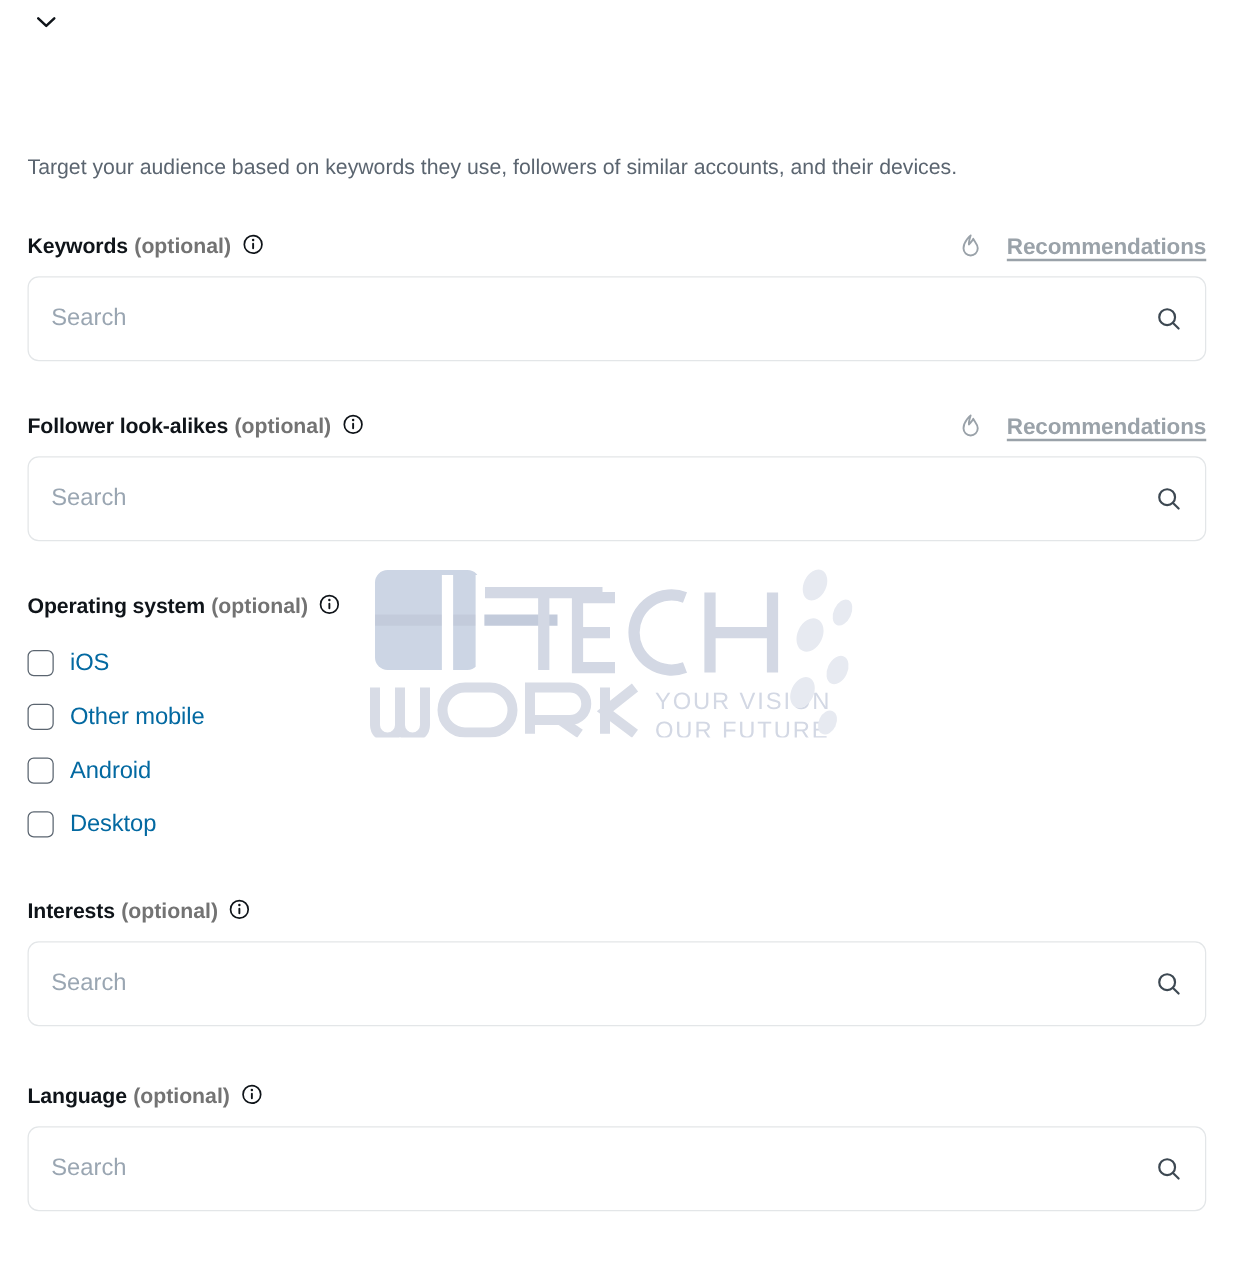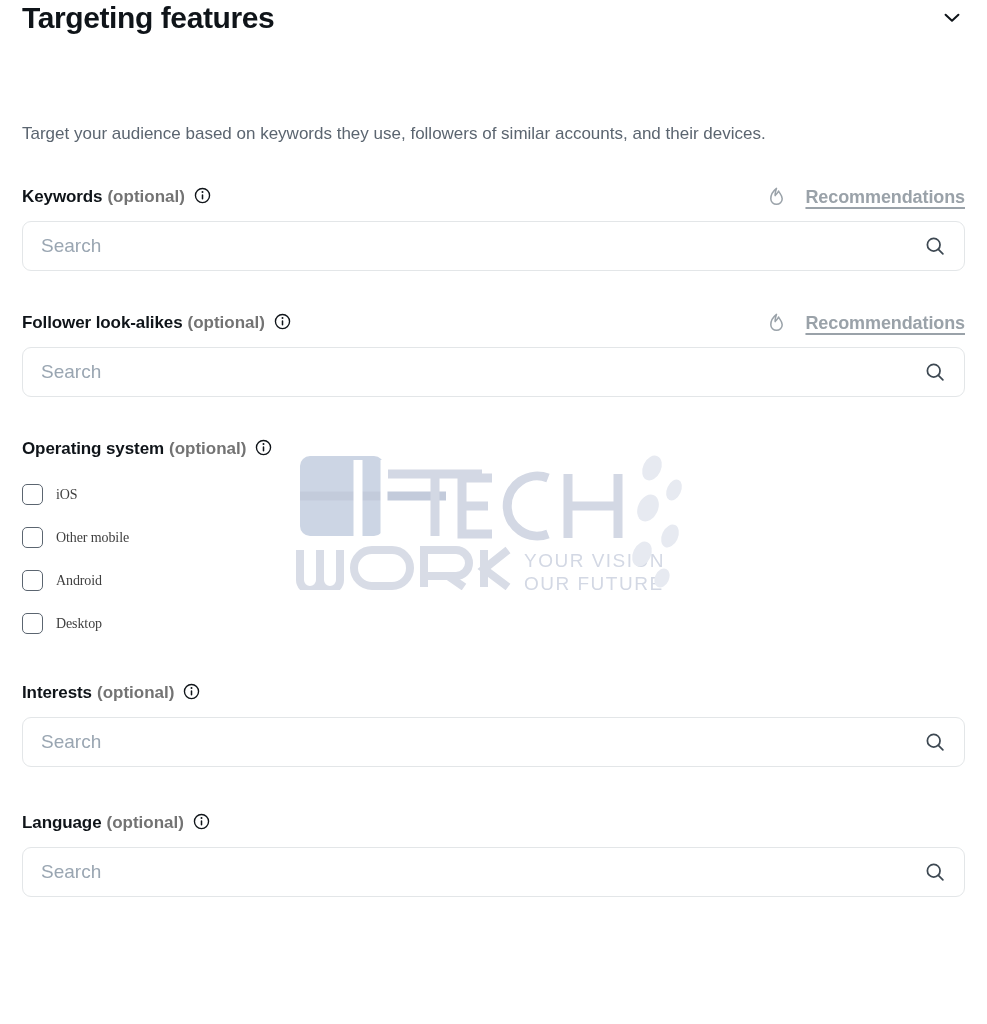--- a/index.html
+++ b/index.html
@@ -133,21 +133,21 @@
     color: #9aa2a9;
     text-decoration: underline;
     text-underline-offset: 4px;
     text-decoration-thickness: 2px;
     letter-spacing: -0.1px;
   }
 
   
   .search-box {
     position: relative;
-    height: 50px;
+    height: 68px;
     border: 1px solid #e3e6e8;
     border-radius: 9px;
     background: #ffffff;
     box-sizing: border-box;
     display: flex;
     align-items: center;
   }
   .search-input {
     flex: 1 1 auto;
     border: none;
@@ -182,25 +182,24 @@
   .cbox {
     width: 21px;
     height: 21px;
     border: 1.6px solid #5b6570;
     border-radius: 5px;
     box-sizing: border-box;
     flex: none;
     background: #fff;
   }
   .cbox-label {
-    font-size: 14px;
-    color: #404040;
+    font-size: 19px;
+    color: #0369a1;
     margin-left: 13px;
     letter-spacing: -0.1px;
-    font-family: Liberation Serif, serif;
   }
 </style>
 </head>
 <body>
 
 <div class="watermark">
   <svg class="wm-svg" width="400" height="140" viewBox="0 0 400 140" xmlns="http://www.w3.org/2000/svg">
     <g fill="none" stroke="#c9cfdd" stroke-width="7">
 
       <rect x="4" y="6" width="84" height="80" rx="10" fill="#ccd5e4" stroke="none"></rect>
@@ -229,21 +228,20 @@
       <ellipse cx="374" cy="86" rx="8" ry="12" transform="rotate(25 374 86)"></ellipse>
       <ellipse cx="346" cy="104" rx="9" ry="13" transform="rotate(25 346 104)"></ellipse>
       <ellipse cx="366" cy="128" rx="7" ry="10" transform="rotate(25 366 128)"></ellipse>
     </g>
   </svg>
 </div>
 
 <div class="page">
 
   <div class="header">
-    <h1 class="title">Targeting features</h1>
     <button class="chevron-btn" aria-label="collapse">
       <svg width="22" height="22" viewBox="0 0 24 24" fill="none" aria-hidden="true">
         <path d="M5 9.5 L12 16 L19 9.5" stroke="#0f1419" stroke-width="2.2" stroke-linecap="round" stroke-linejoin="round"></path>
       </svg>
     </button>
   </div>
 
   <p class="subtitle">Target your audience based on keywords they use, followers of similar accounts, and their devices.</p>
 
   <div class="field">

